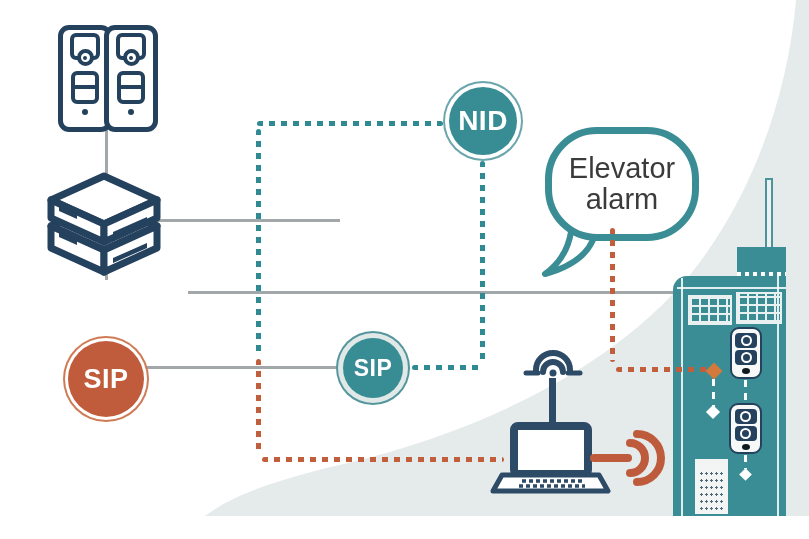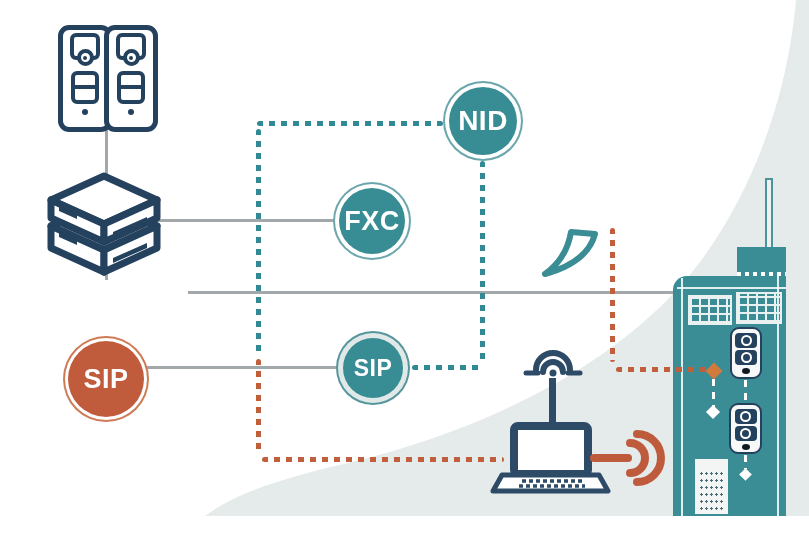--- a/index.html
+++ b/index.html
@@ -161,33 +161,34 @@
       <path d="M14 60 l18 8 v5 l-18 -8 Z"></path>
       <path d="M68 60 l34 -15 v5 l-34 15 Z"></path>
       <path d="M68 86 l34 -15 v5 l-34 15 Z"></path>
     </g>
   </svg>
 
 
   <div id="node-sip-left" class="abs node-circle">
     <span>SIP</span>
   </div>
-  <div id="node-fxc" class="abs node-circle">
-    <span>FXC</span>
-  </div>
   <div id="node-nid" class="abs node-circle">
     <span>NID</span>
   </div>
   <div id="node-sip-mid" class="abs node-circle">
     <span>SIP</span>
   </div>
 
   <svg id="bubble-tail" class="abs" width="80" height="62" viewBox="0 0 80 62">
     <path d="M38 10 C 35 28 26 42 12 52 C 34 46 56 34 62 12 Z" fill="#fff" stroke="#3a8d94" stroke-width="6" stroke-linejoin="round"></path>
   </svg>
+  <div id="bubble" class="abs">
+    <span>Elevator</span>
+    <span>alarm</span>
+  </div>
 
   <svg id="laptop-group" class="abs" width="178" height="155" viewBox="0 0 178 155">
 
     <g stroke="#2d4a67" fill="none" stroke-linecap="round">
       <circle cx="63" cy="31" r="3.5" fill="#2d4a67" stroke="none"></circle>
       <path d="M53 30 A10 10 0 0 1 73 30" stroke-width="6"></path>
       <path d="M46 28 A17 17 0 0 1 80 28" stroke-width="6"></path>
       <line x1="36" y1="31" x2="48" y2="31" stroke-width="5"></line>
       <line x1="78" y1="31" x2="90" y2="31" stroke-width="5"></line>
     </g>

